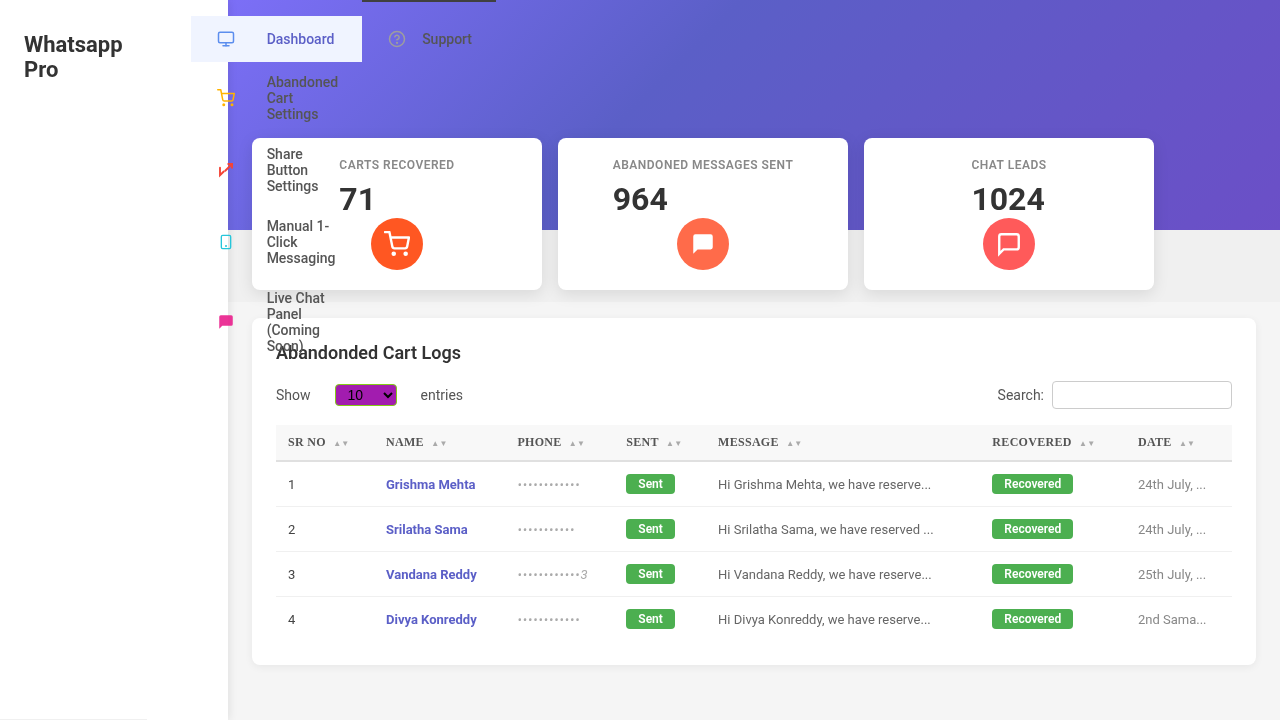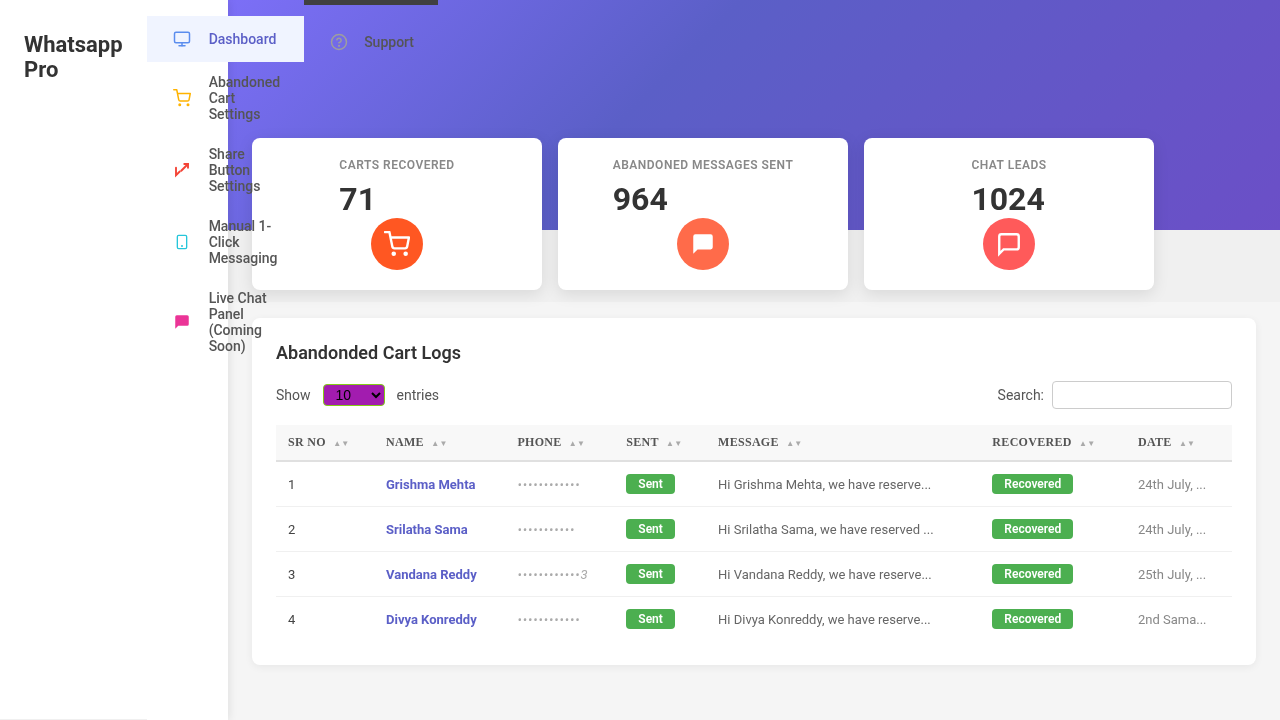--- a/index.html
+++ b/index.html
@@ -22,40 +22,41 @@
       color: #333;
       border-bottom: 1px solid #f0f0f0;
     }
     .sidebar-nav {
       flex: 1;
       padding: 16px 0;
     }
     .sidebar-item {
       display: flex;
       align-items: center;
-      gap: 16px;
+      gap: 30px;
       padding: 12px 24px;
       cursor: pointer;
       color: #555;
       font-size: 14px;
       font-weight: 500;
       transition: background 0.2s;
+      margin-left: 44px;
     }
     .sidebar-item.active { background: #f0f4ff; color: #5b5fc7; }
     .sidebar-item-icon {
       width: 22px;
       height: 22px;
       display: flex;
       align-items: center;
       justify-content: center;
       flex-shrink: 0;
     }
     .sidebar-footer {
       padding: 16px 24px 24px;
-      border-top: 5px solid #404040;
+      border-top: 2px solid #404040;
     }
     .sidebar-footer-item {
       display: flex;
       align-items: center;
       gap: 14px;
       padding: 10px 0;
       cursor: pointer;
       color: #555;
       font-size: 14px;
       font-weight: 500;
@@ -143,21 +144,21 @@
     }
     .table-controls {
       display: flex;
       align-items: center;
       justify-content: space-between;
       margin-bottom: 16px;
     }
     .show-entries {
       display: flex;
       align-items: center;
-      gap: 12px;
+      gap: 24px;
       font-size: 14px;
       color: #555;
     }
     .show-entries select {
       border: 1px solid #84cc16;
       border-radius: 4px;
       padding: 1px 8px;
       font-size: 14px;
       background: #a21caf;
     }

